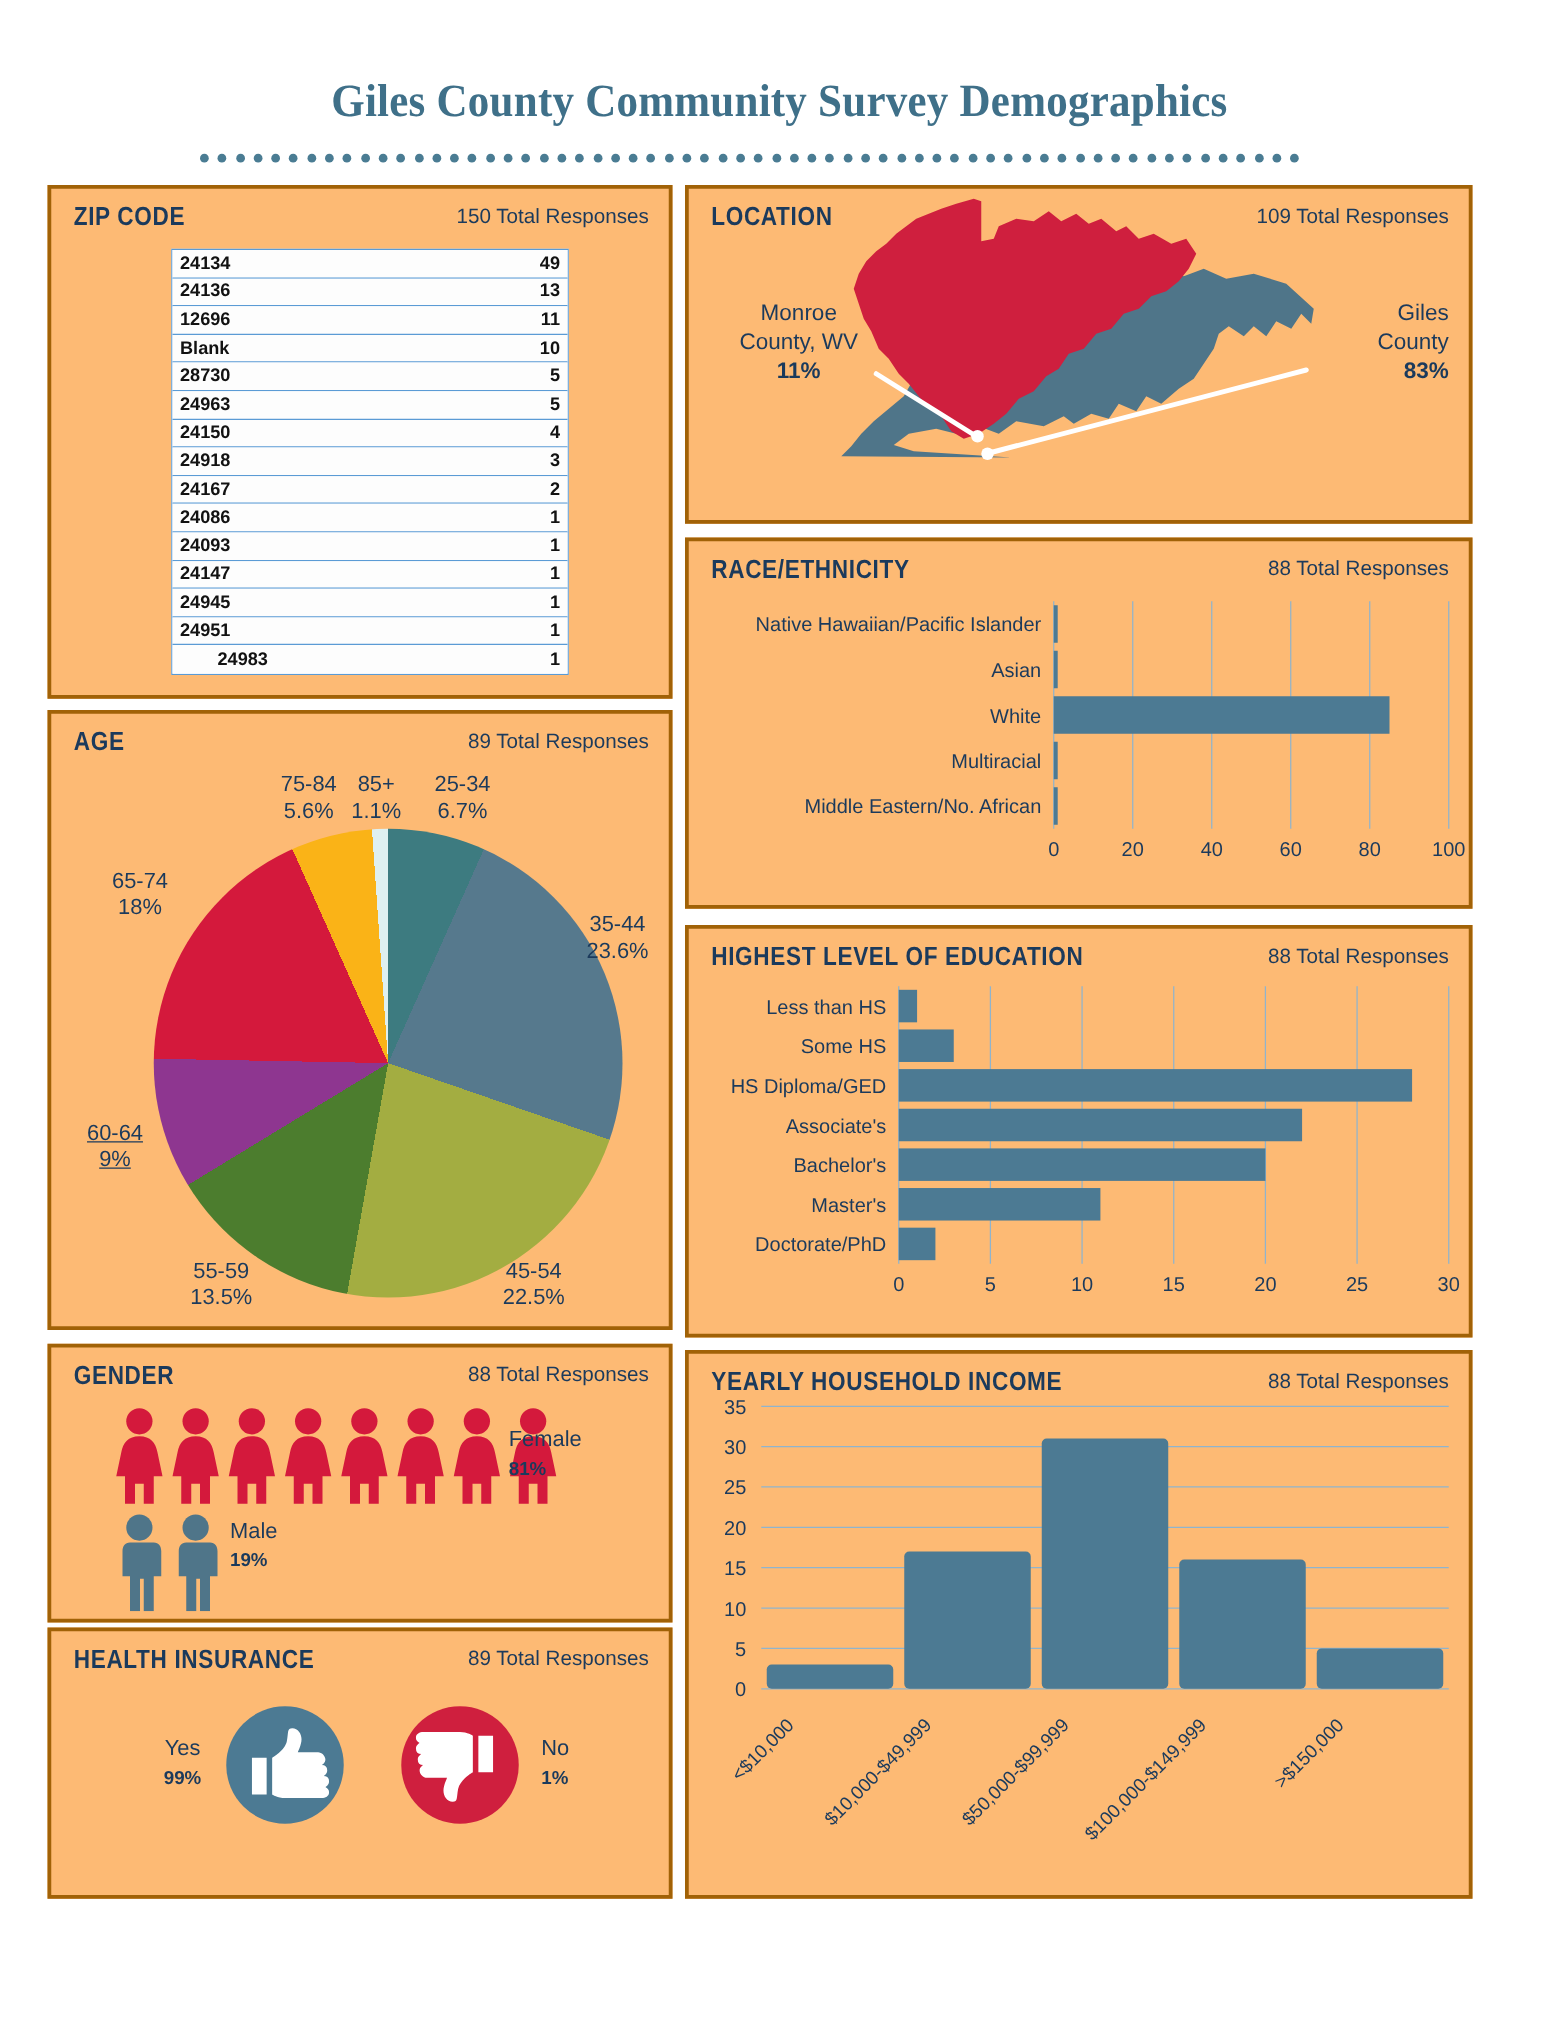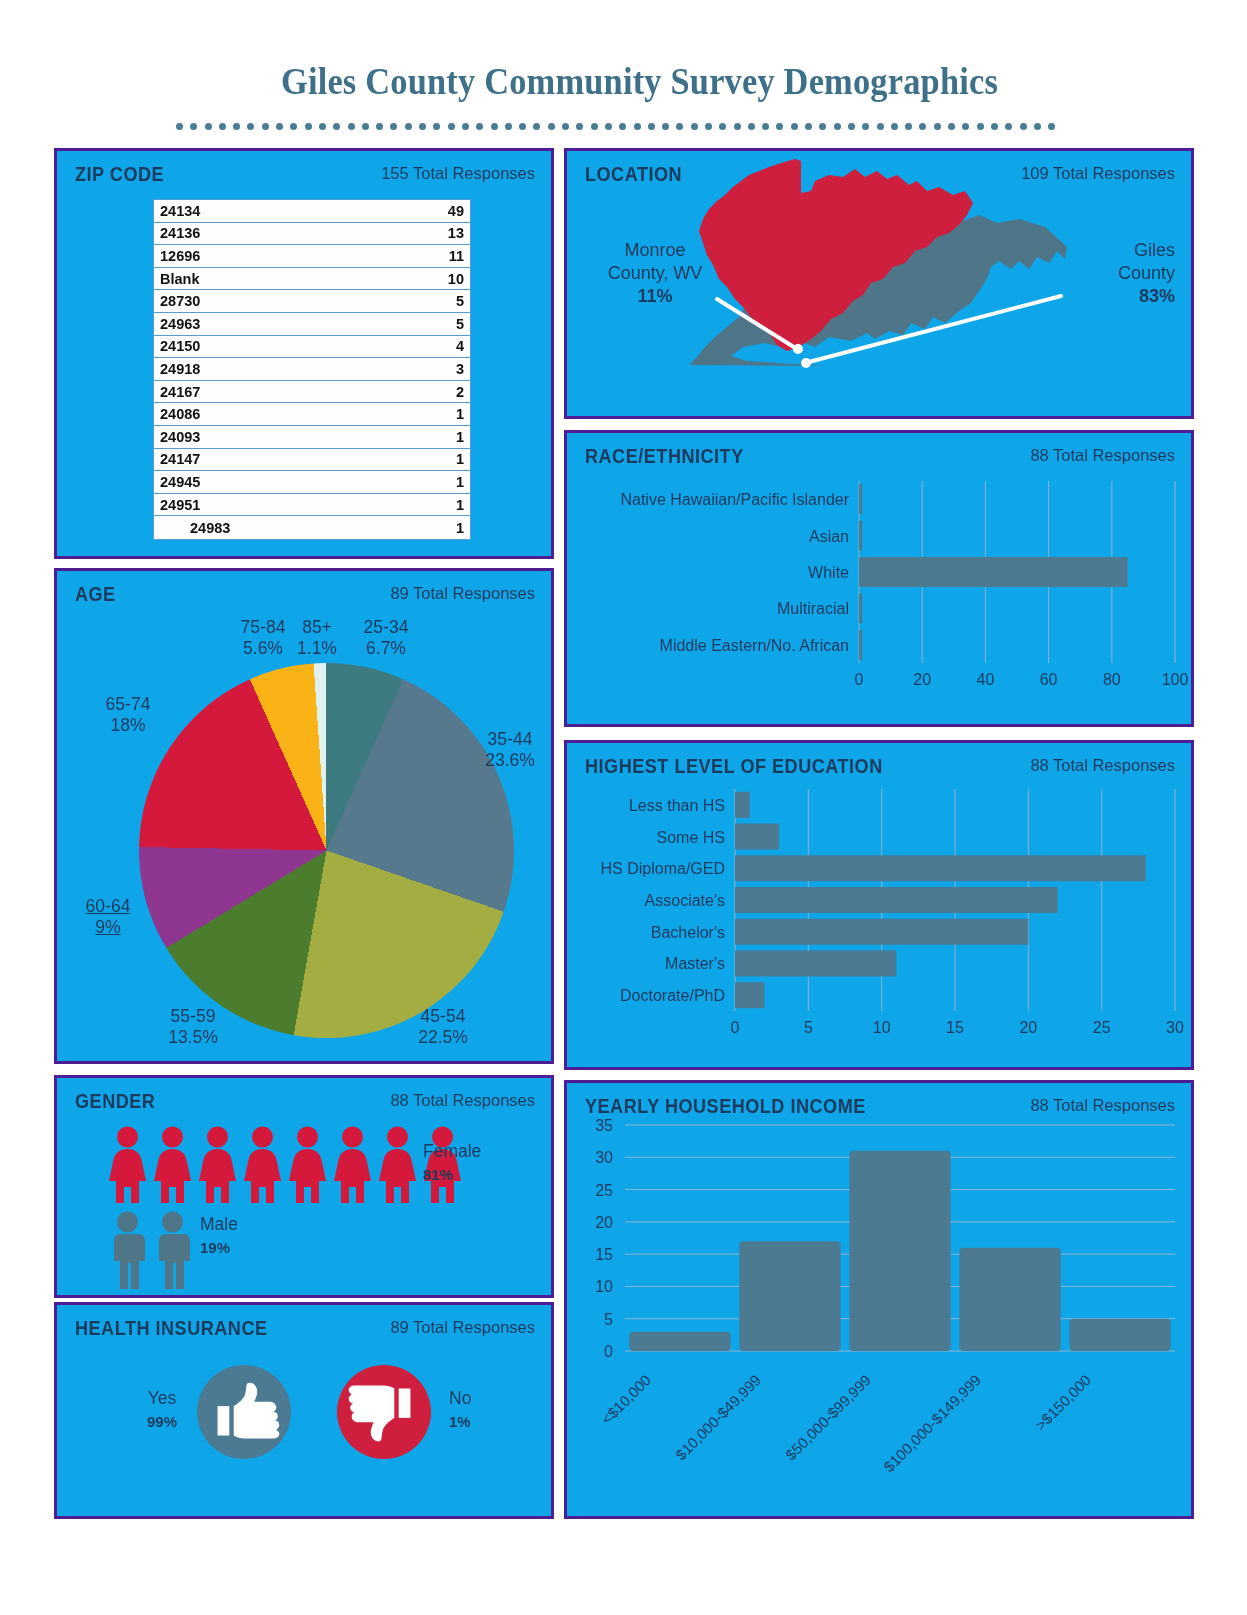--- a/index.html
+++ b/index.html
@@ -3,21 +3,21 @@
 <meta charset="utf-8">
 <style>
   * { box-sizing: border-box; margin: 0; padding: 0; }
   body {
     width: 1247px; height: 1615px;
     background: #ffffff;
     font-family: "Liberation Sans", sans-serif;
     position: relative;
     overflow: hidden;
   }
-  .page { position: relative; width: 1008px; height: 1615px; margin-left: 16px; }
+  .page { position: relative; width: 1008px; height: 1615px; }
 
   
   .title {
     position: absolute; top: 60px; left: 0; width: 1247px;
     text-align: center;
     font-family: "Liberation Serif", serif;
     font-weight: bold;
     font-size: 37px;
     letter-spacing: 0.2px;
     color: #3f7089;
@@ -25,22 +25,22 @@
   }
   .dots {
     position: absolute; top: 119px; left: 160px; width: 880px; height: 14px;
     display: flex; justify-content: space-between; align-items: center;
   }
   .dots i { display:block; width: 7px; height: 7px; border-radius: 50%; background: #4a7c93; }
 
   
   .panel {
     position: absolute;
-    background: #0ea5e9;
-    border: 3px solid #4c1d95;
+    background: #fdba74;
+    border: 3px solid #a16207;
   }
   .panel-title {
     position: absolute; top: 11px; left: 18px;
     font-family: "Liberation Sans Narrow","Liberation Sans", sans-serif;
     font-weight: bold; font-size: 21px; letter-spacing: 0.6px;
     color: #1b3a5c; transform: scaleX(0.86); transform-origin: left center;
   }
   .panel-total {
     position: absolute; top: 13px; right: 16px;
     font-size: 16.5px; color: #1b3a5c;
@@ -165,21 +165,21 @@
       <i></i>
       <i></i>
       <i></i>
       <i></i>
       <i></i>
       <i></i>
     </div>
 
   <div class="panel" id="zip-panel">
     <div class="panel-title">ZIP CODE</div>
-    <div class="panel-total">155 Total Responses</div>
+    <div class="panel-total">150 Total Responses</div>
     <div class="zip-table" id="zip-table">
         <div class="zip-row">
           <span>24134</span>
           <span>49</span>
         </div>
         <div class="zip-row">
           <span>24136</span>
           <span>13</span>
         </div>
         <div class="zip-row">

